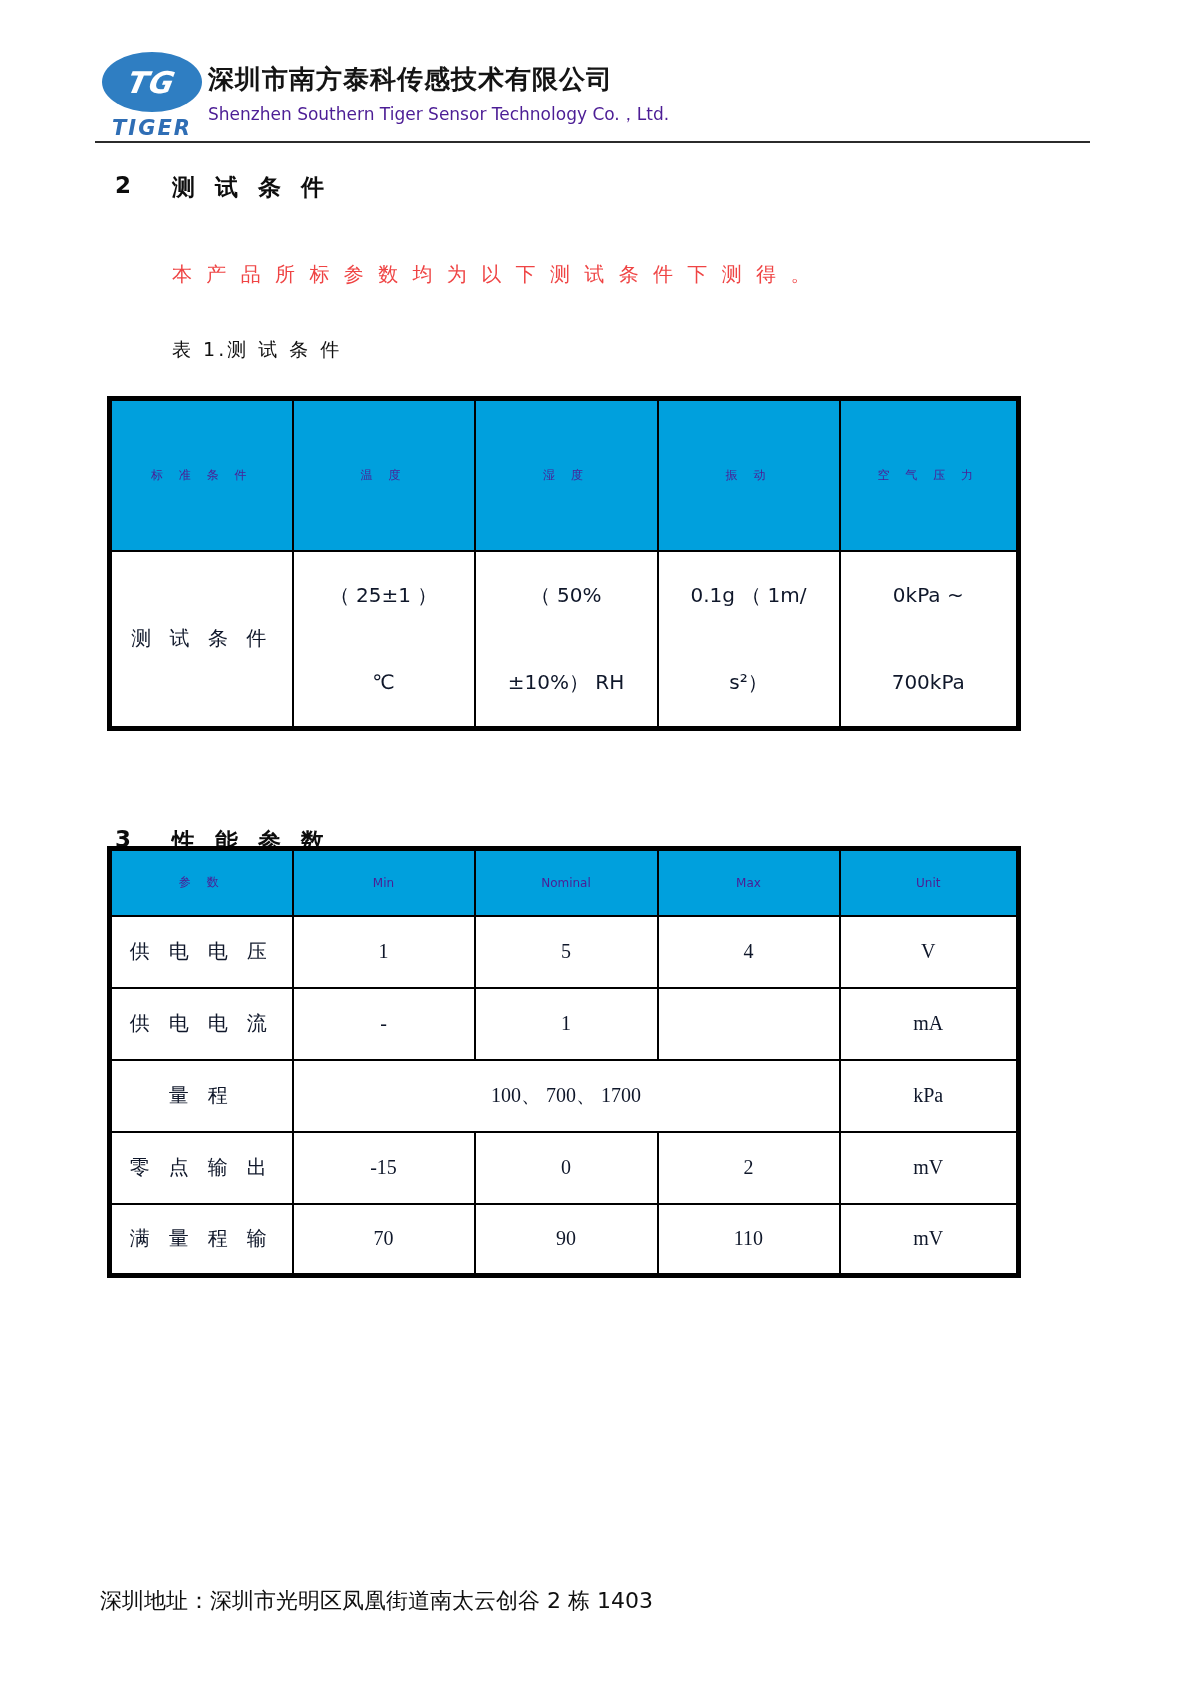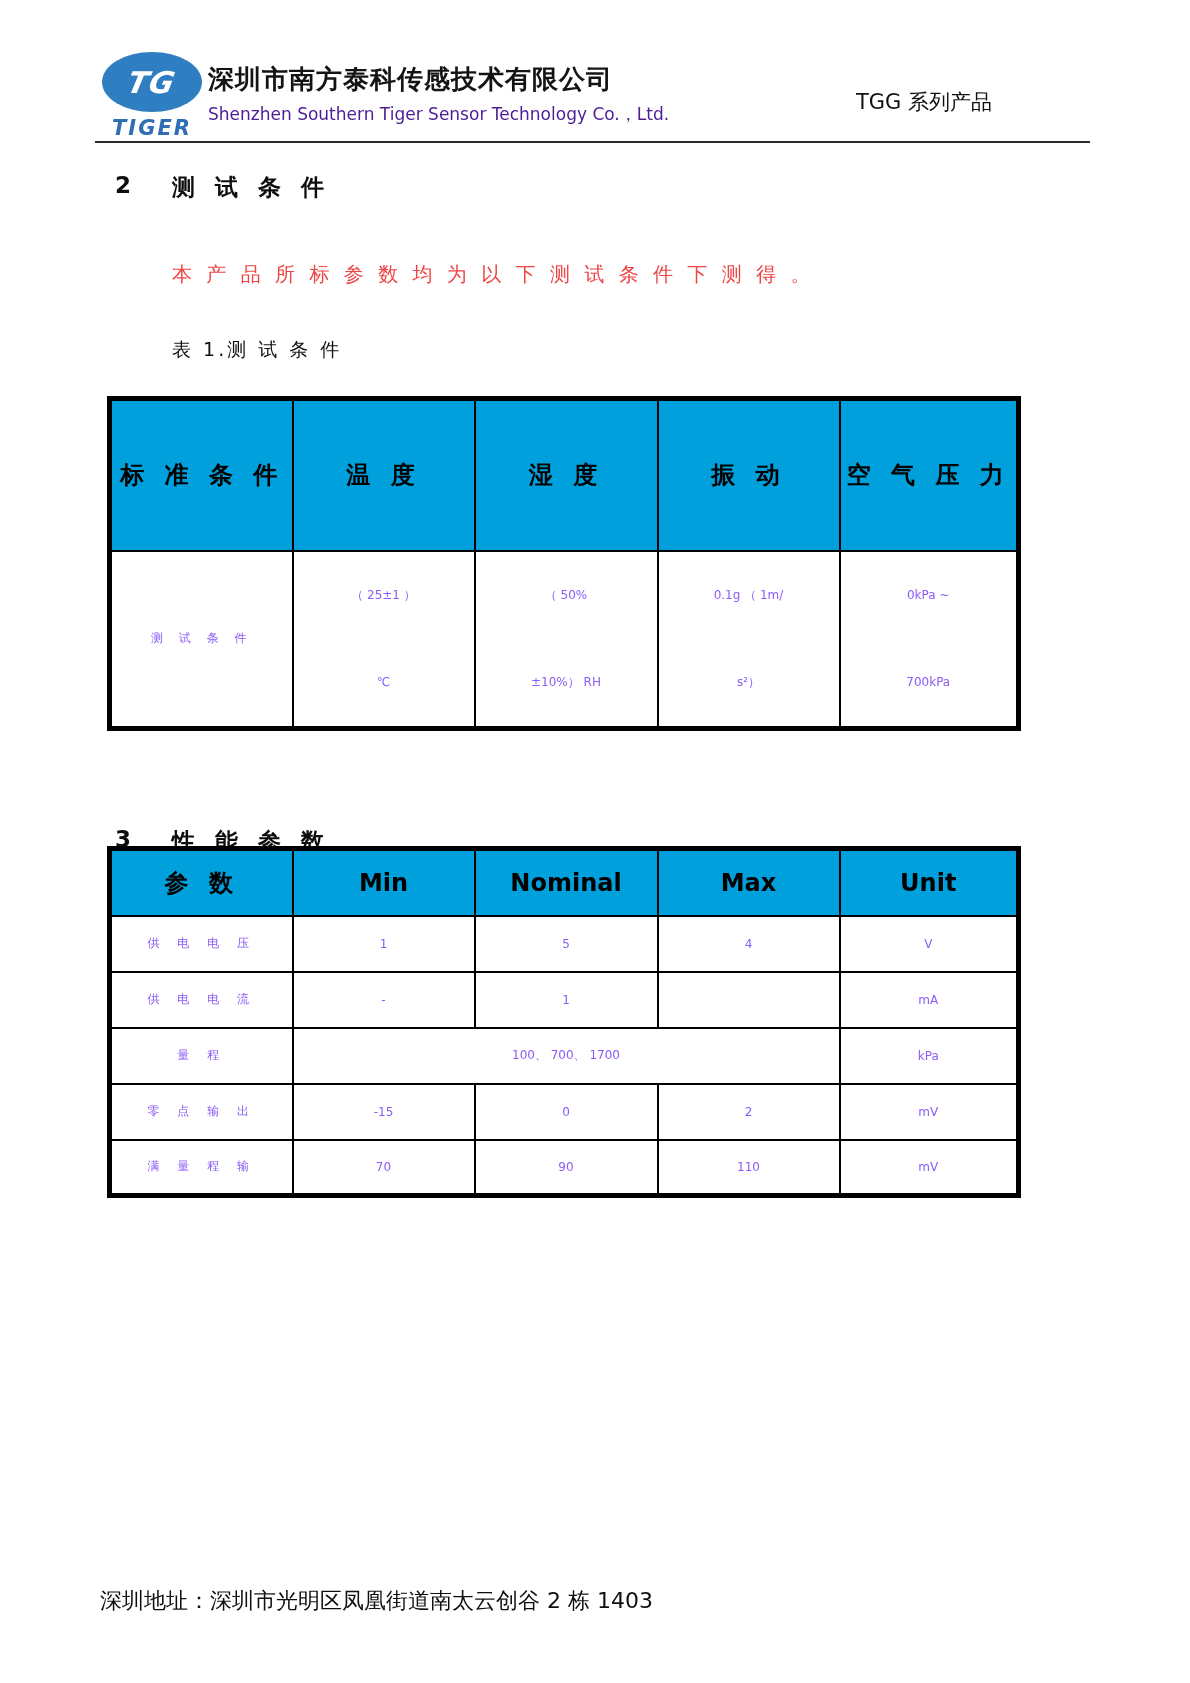--- a/index.html
+++ b/index.html
@@ -45,52 +45,51 @@
   .para { position:absolute; left:172px; top:261px; width:760px; font-size:20px; letter-spacing:4px; color:#ef4444; }
   .tbl-caption { position:absolute; left:172px; top:337px; font-size:19px; letter-spacing:3px; color:#101010; }
 
   
   table { border-collapse:collapse; table-layout:fixed; background:#fff; }
   .doc-table { position:absolute; left:107px; width:909px; }
   #table1 { top:396px; }
   #table2 { top:846px; }
   .doc-table td, .doc-table th { border:2px solid #000; text-align:center; vertical-align:middle; font-weight:normal; }
   .doc-table { border:5px solid #000; }
-  .doc-table th { background:var(--accent,#00A0DD); color:#000000; font-weight:bold; font-size:24px; }
-  .doc-table td { font-size:12px; color:#8b5cf6; }
+  .doc-table th { background:var(--accent,#00A0DD); color:#4c1d95; font-weight:normal; font-size:12px; }
+  .doc-table td { font-size:20px; color:#0f172a; }
 
   #table1 th { height:152px; letter-spacing:6px; line-height:82px; }
   #table1 td { height:163px; }
   #table1 .lbl { letter-spacing:6px; }
   .twoline div { line-height:87px; }
 
   #table2 th { height:67px; }
   #table2 th.cjk { letter-spacing:6px; }
-  #table2 td { height:56px; }
+  #table2 td { height:72px;font-family:Liberation Serif, serif; }
   #table2 td.lbl { letter-spacing:7px; }
 
   
   .footer-line { position:absolute; left:100px; font-size:22px; color:#0f0f0f; }
   #footer1 { top:1540px; }
   #footer2 { top:1586px; }
 </style>
 </head>
 <body>
 
 <div class="page">
 
   <div class="hdr-logo">
     <div class="ellipse">
       <span>TG</span>
     </div>
     <div class="brand">TIGER</div>
   </div>
   <div class="company-cn">深圳市南方泰科传感技术有限公司</div>
   <div class="company-en">Shenzhen Southern Tiger Sensor Technology Co.，Ltd.</div>
-  <div class="series">TGG 系列产品</div>
   <div class="hdr-rule"></div>
 
   <div class="sec-head" id="sec2">
     <span class="num">2</span>
     <span class="ttl">测 试 条 件</span>
   </div>
   <div class="para">本 产 品 所 标 参 数 均 为 以 下 测 试 条 件 下 测 得 。</div>
   <div class="tbl-caption">表 1.测 试 条 件</div>
 
   <table class="doc-table" id="table1">

